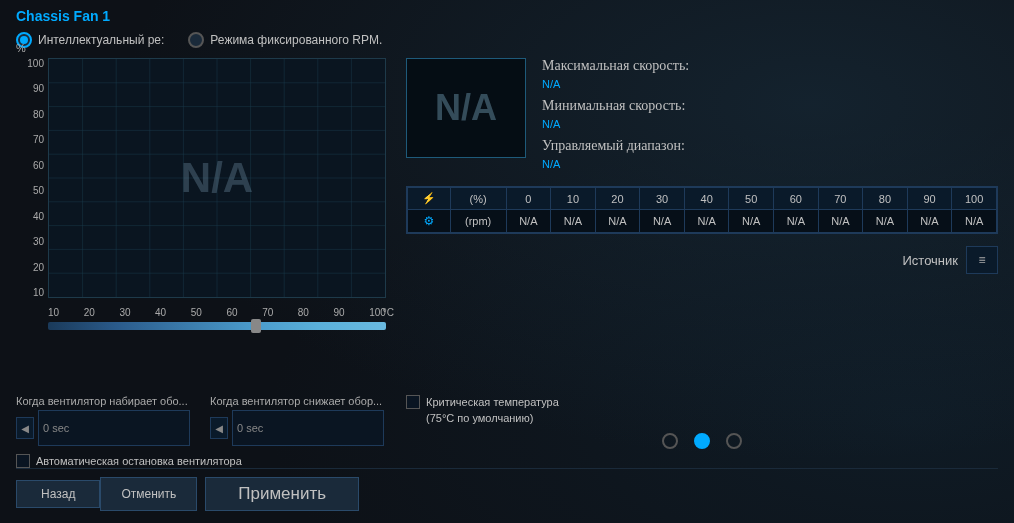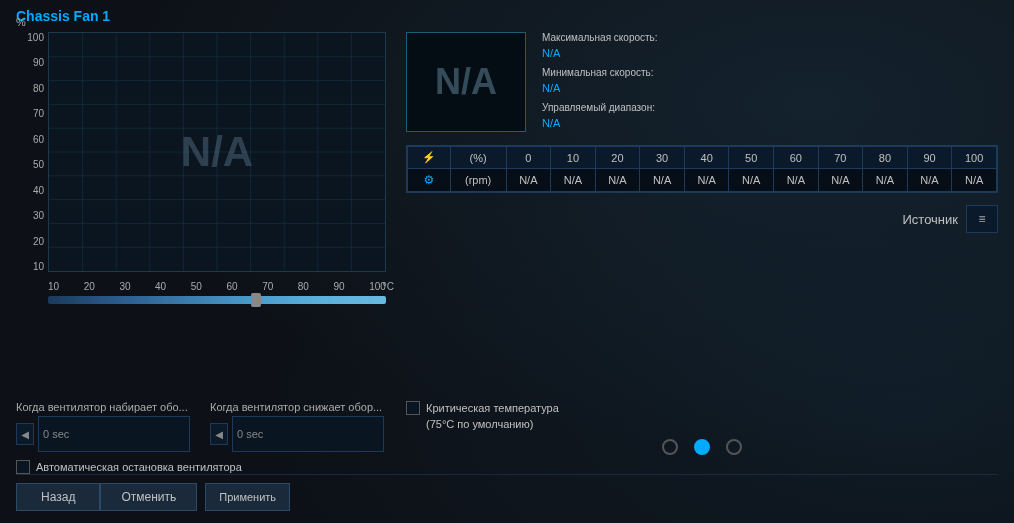--- a/index.html
+++ b/index.html
@@ -184,22 +184,23 @@
       font-size: 36px;
       font-weight: bold;
       color: rgba(100,140,160,0.5);
     }
     .fan-stats {
       display: flex;
       flex-direction: column;
       gap: 4px;
     }
     .stat-label {
-      font-size: 10px;
-      color: #c0c0c0;
+      font-size: 14px;
+      color: #c0c0c0;
+      font-family: Liberation Serif, serif;
     }
     .stat-value {
       font-size: 11px;
       color: #00aaff;
       margin-bottom: 4px;
     }
     .table-section {
       border: 1px solid #1e3a5a;
     }
     .fan-table {
@@ -367,23 +368,23 @@
       border: 1px solid #2a4a6a;
       color: #c0c0c0;
       padding: 6px 20px;
       cursor: pointer;
       font-size: 12px;
     }
     .apply-btn {
       background: #1a2a3a;
       border: 1px solid #2a4a6a;
       color: #c0c0c0;
-      padding: 6px 13px;
-      cursor: pointer;
-      font-size: 11px;
+      padding: 6px 32px;
+      cursor: pointer;
+      font-size: 17px;
     }
     .full-content {
       display: flex;
       gap: 20px;
       flex: 1;
     }
     .bottom-full {
       display: flex;
       gap: 20px;
       margin-top: 8px;
@@ -395,20 +396,31 @@
       flex: 1;
     }
   </style>
 </head>
 <body>
 
 <div class="main-container">
 
   <div class="title">Chassis Fan 1</div>
 
+  <div class="radio-row">
+    <div class="radio-item">
+      <div class="radio-circle active">
+      </div>
+      <span>Интеллектуальный ре:</span>
+    </div>
+    <div class="radio-item">
+      <div class="radio-circle"></div>
+      <span>Режима фиксированного RPM.</span>
+    </div>
+  </div>
 
   <div class="full-content">
 
     <div class="left-panel">
       <div class="chart-area">
         <div class="chart-container">
           <span class="y-axis-label">%</span>
           <div class="y-labels">
             <span class="y-label">10</span>
             <span class="y-label">20</span>

